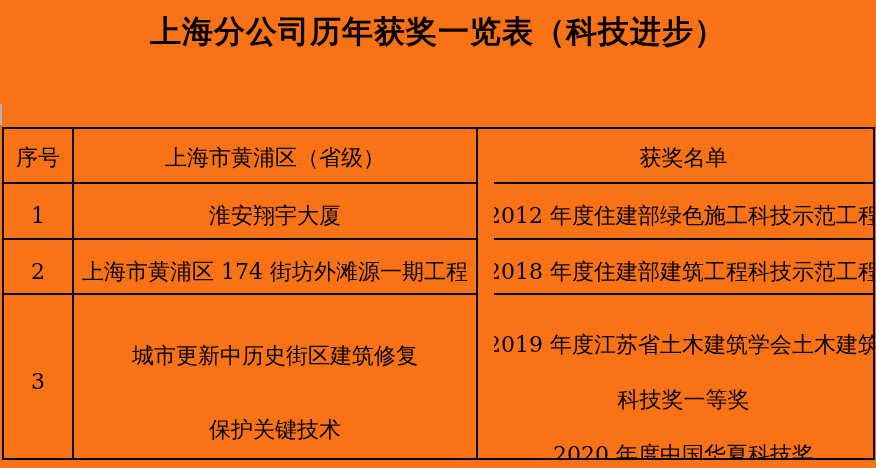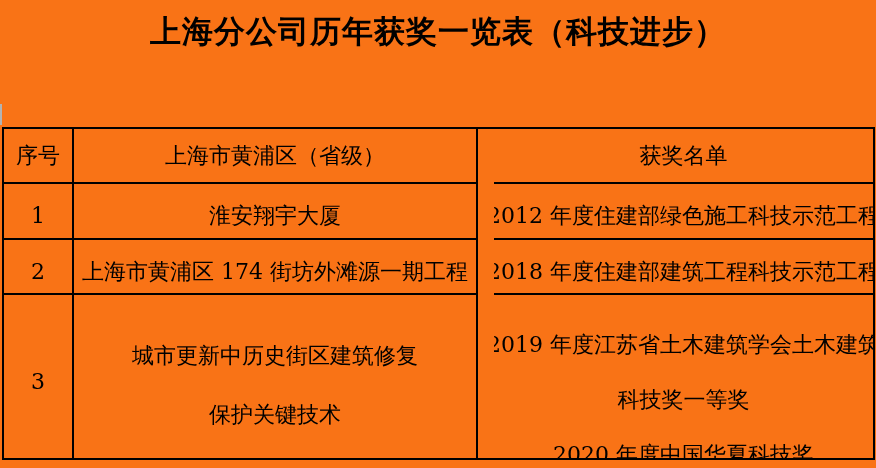--- a/index.html
+++ b/index.html
@@ -57,29 +57,29 @@
     justify-content: center;
     font-size: 22px;
     line-height: 28px;
     padding-top: 10px;
     text-align: center;
     white-space: nowrap;
     overflow: hidden;
   }
   .cell.last-col { border-right: none; margin-left: 16px; }
   .cell.last-row { border-bottom: none; }
-  .cell.header-cell { padding-top: 5px; font-family: Liberation Mono, monospace; }
+  .cell.header-cell { padding-top: 5px; }
   .cell.multi {
     flex-direction: column;
     justify-content: flex-start;
     align-items: center;
   }
   .cell.multi.project-multi {
     padding-top: 47px;
-    gap: 31px;
+    gap: 46px;
   }
   .cell.multi.award-multi {
     padding-top: 36px;
     gap: 27px;
   }
   .line { display: block; }
 </style>
 </head>
 <body>
 

